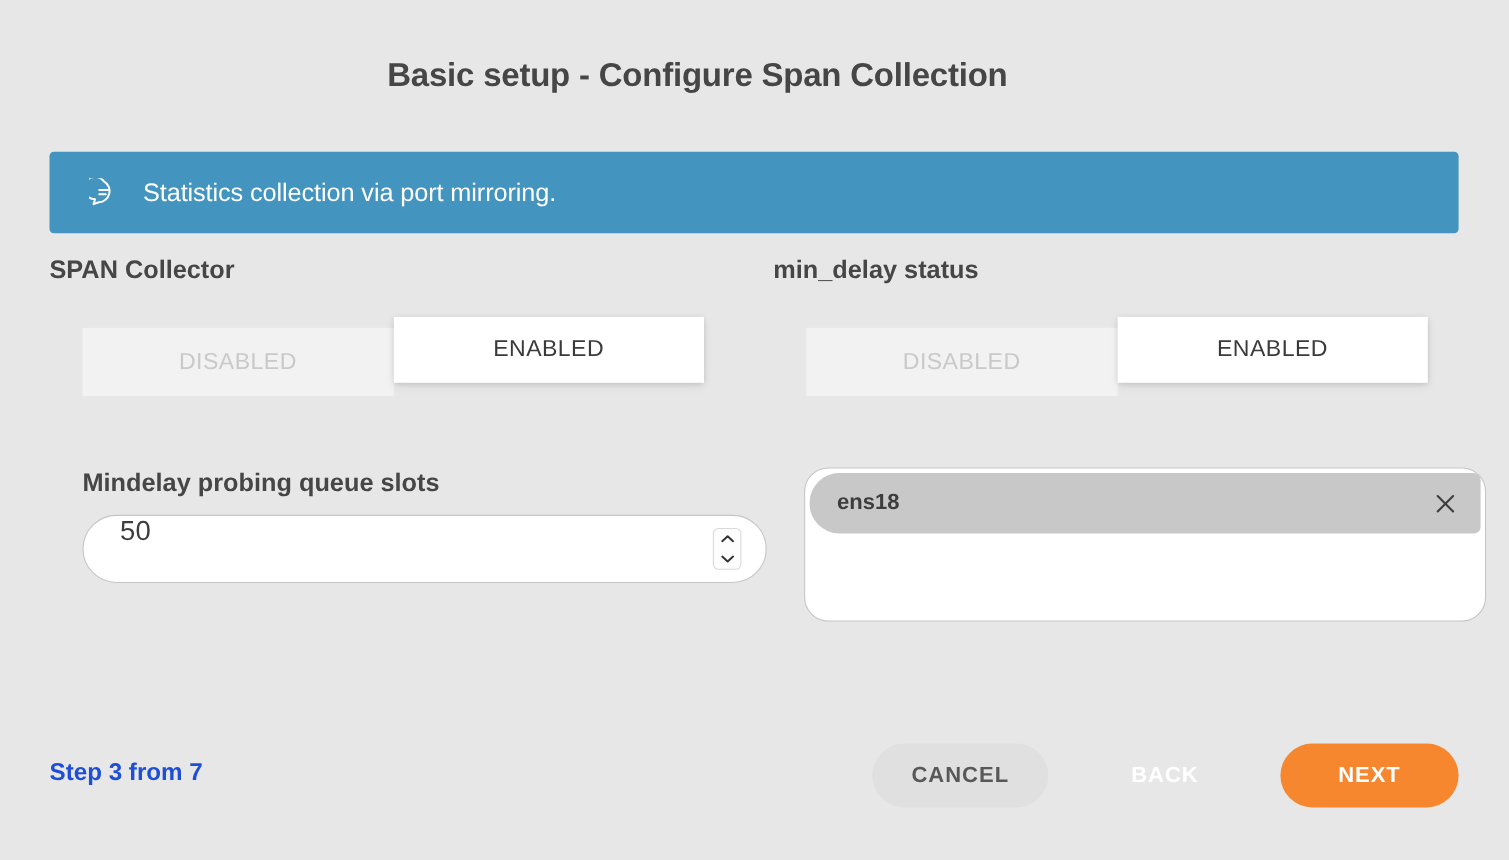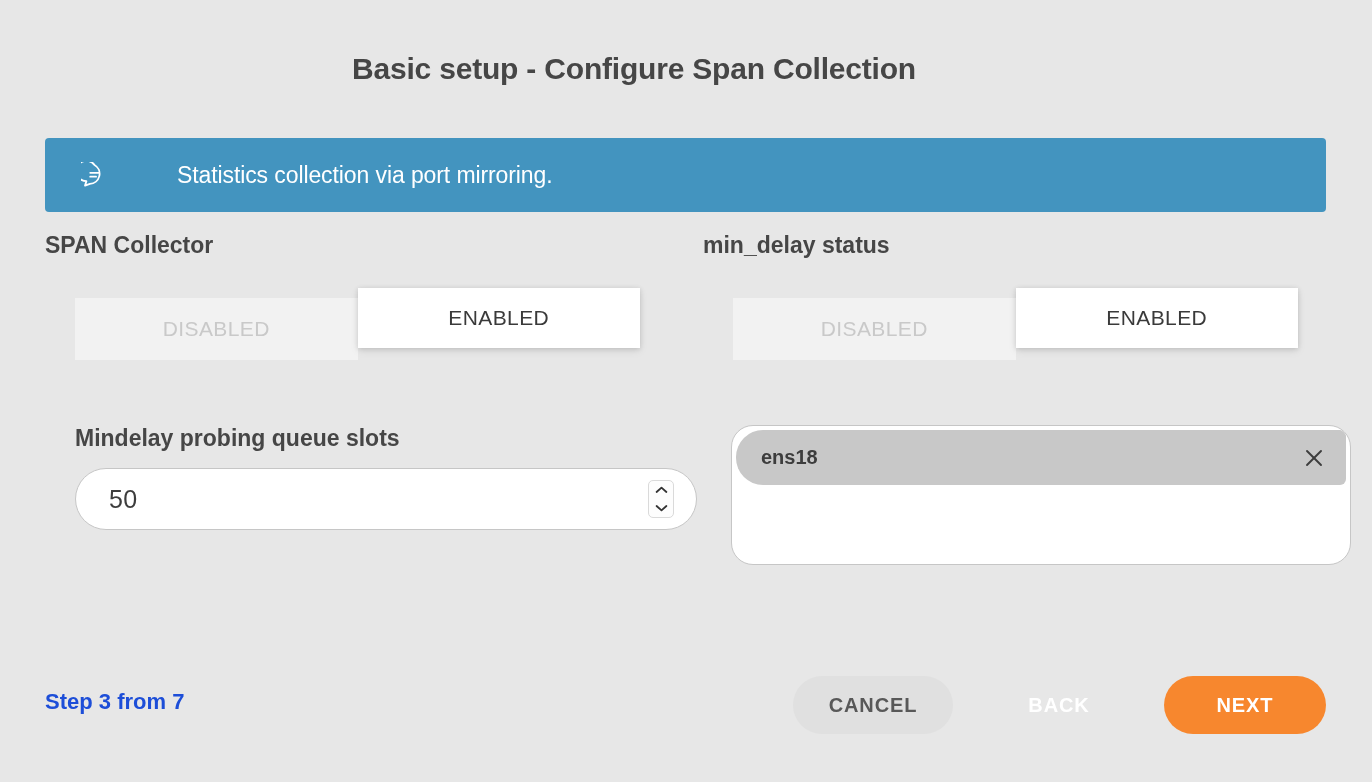--- a/index.html
+++ b/index.html
@@ -35,21 +35,20 @@
     left: 45px;
     top: 138px;
     width: 1281px;
     height: 74px;
     background: #4394bf;
     border-radius: 4px;
     display: flex;
     align-items: center;
     box-sizing: border-box;
     padding-left: 36px;
-    gap: 47px;
   }
   .info-icon {
     width: 27px;
     height: 27px;
     flex: 0 0 auto;
     display: block;
   }
   .info-text {
     margin-left: 22px;
     color: #ffffff;
@@ -115,21 +114,20 @@
   
   .number-field {
     position: relative;
     width: 622px;
     height: 62px;
     background: #ffffff;
     border: 1px solid #c6c6c6;
     border-radius: 31px;
     box-sizing: border-box;
     display: flex;
-    align-items: center;
   }
   .number-value {
     font-size: 25px;
     color: #3d3d3d;
     padding-left: 33px;
     letter-spacing: 0.3px;
   }
   .spinner {
     position: absolute;
     right: 22px;

